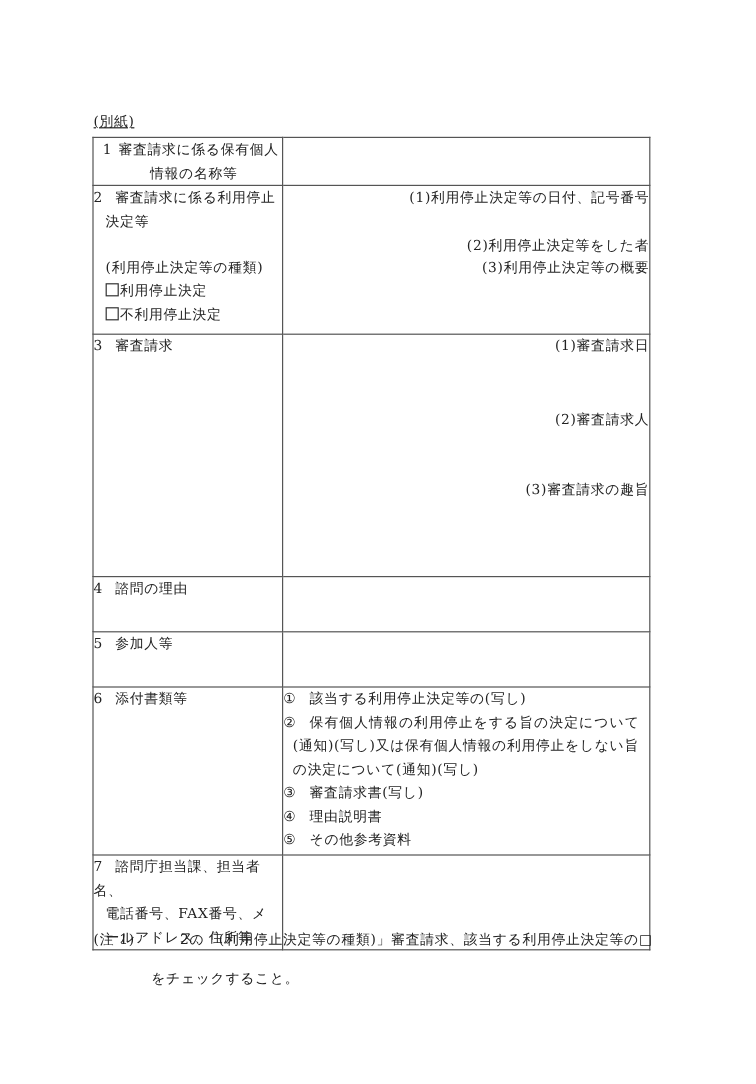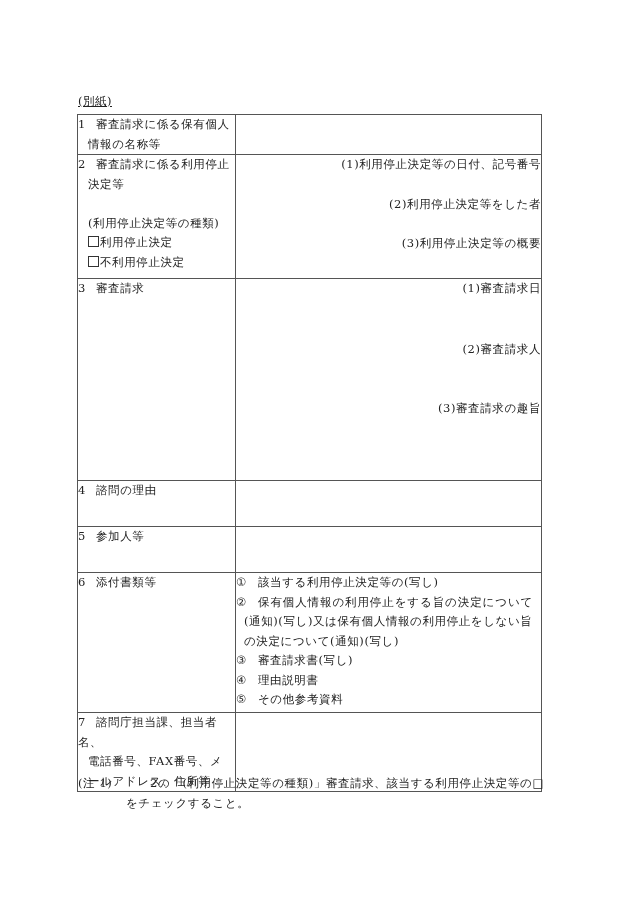--- a/index.html
+++ b/index.html
@@ -92,55 +92,56 @@
       line-height: 20px;
       letter-spacing: 0.6px;
     }
     .note .note-label {
       display: inline-block;
       width: 72px;
     }
     .note .note-cont {
       display: block;
       padding-left: 48px;
+      margin-top: 12px;
     }
   </style>
 </head>
 <body>
 
 <div class="page-label">(別紙)</div>
 
 <table class="form-table">
   <colgroup>
     <col class="col-left">
     <col class="col-right">
   </colgroup>
 
   <tbody>
-      <tr style="height:40px;">
+      <tr style="height:40px;text-align:center;">
     <td class="left-cell">
       <span class="num">1</span><span>審査請求に係る保有個人</span><br>
       <span class="cont">情報の名称等</span>
     </td>
     <td class="right-cell"></td>
   </tr>
 
   <tr style="height:124px;">
     <td class="left-cell">
       <span class="num">2</span><span>審査請求に係る利用停止</span><br>
       <span class="cont">決定等</span><br>
       <br>
       <span class="cont">(利用停止決定等の種類)</span><br>
       <span class="check-line"><span class="checkbox"></span><span>利用停止決定</span></span><br>
       <span class="check-line"><span class="checkbox"></span><span>不利用停止決定</span></span>
     </td>
     <td class="right-cell">
       <span class="sub-item" style="margin-top:0;"><span class="paren">(1)</span><span>利用停止決定等の日付、記号番号</span></span>
       <span class="sub-item" style="margin-top:20px;"><span class="paren">(2)</span><span>利用停止決定等をした者</span></span>
-      <span class="sub-item" style="margin-top:20px;"><span class="paren">(3)</span><span>利用停止決定等の概要</span></span>
+      <span class="sub-item" style=""><span class="paren">(3)</span><span>利用停止決定等の概要</span></span>
     </td>
   </tr>
 
   <tr style="height:202px;">
     <td class="left-cell">
       <span class="num">3</span><span>審査請求</span>
     </td>
     <td class="right-cell">
       <span class="sub-item"><span class="paren">(1)</span><span>審査請求日</span></span>
       <span class="sub-item" style="margin-top:41px;"><span class="paren">(2)</span><span>審査請求人</span></span>

